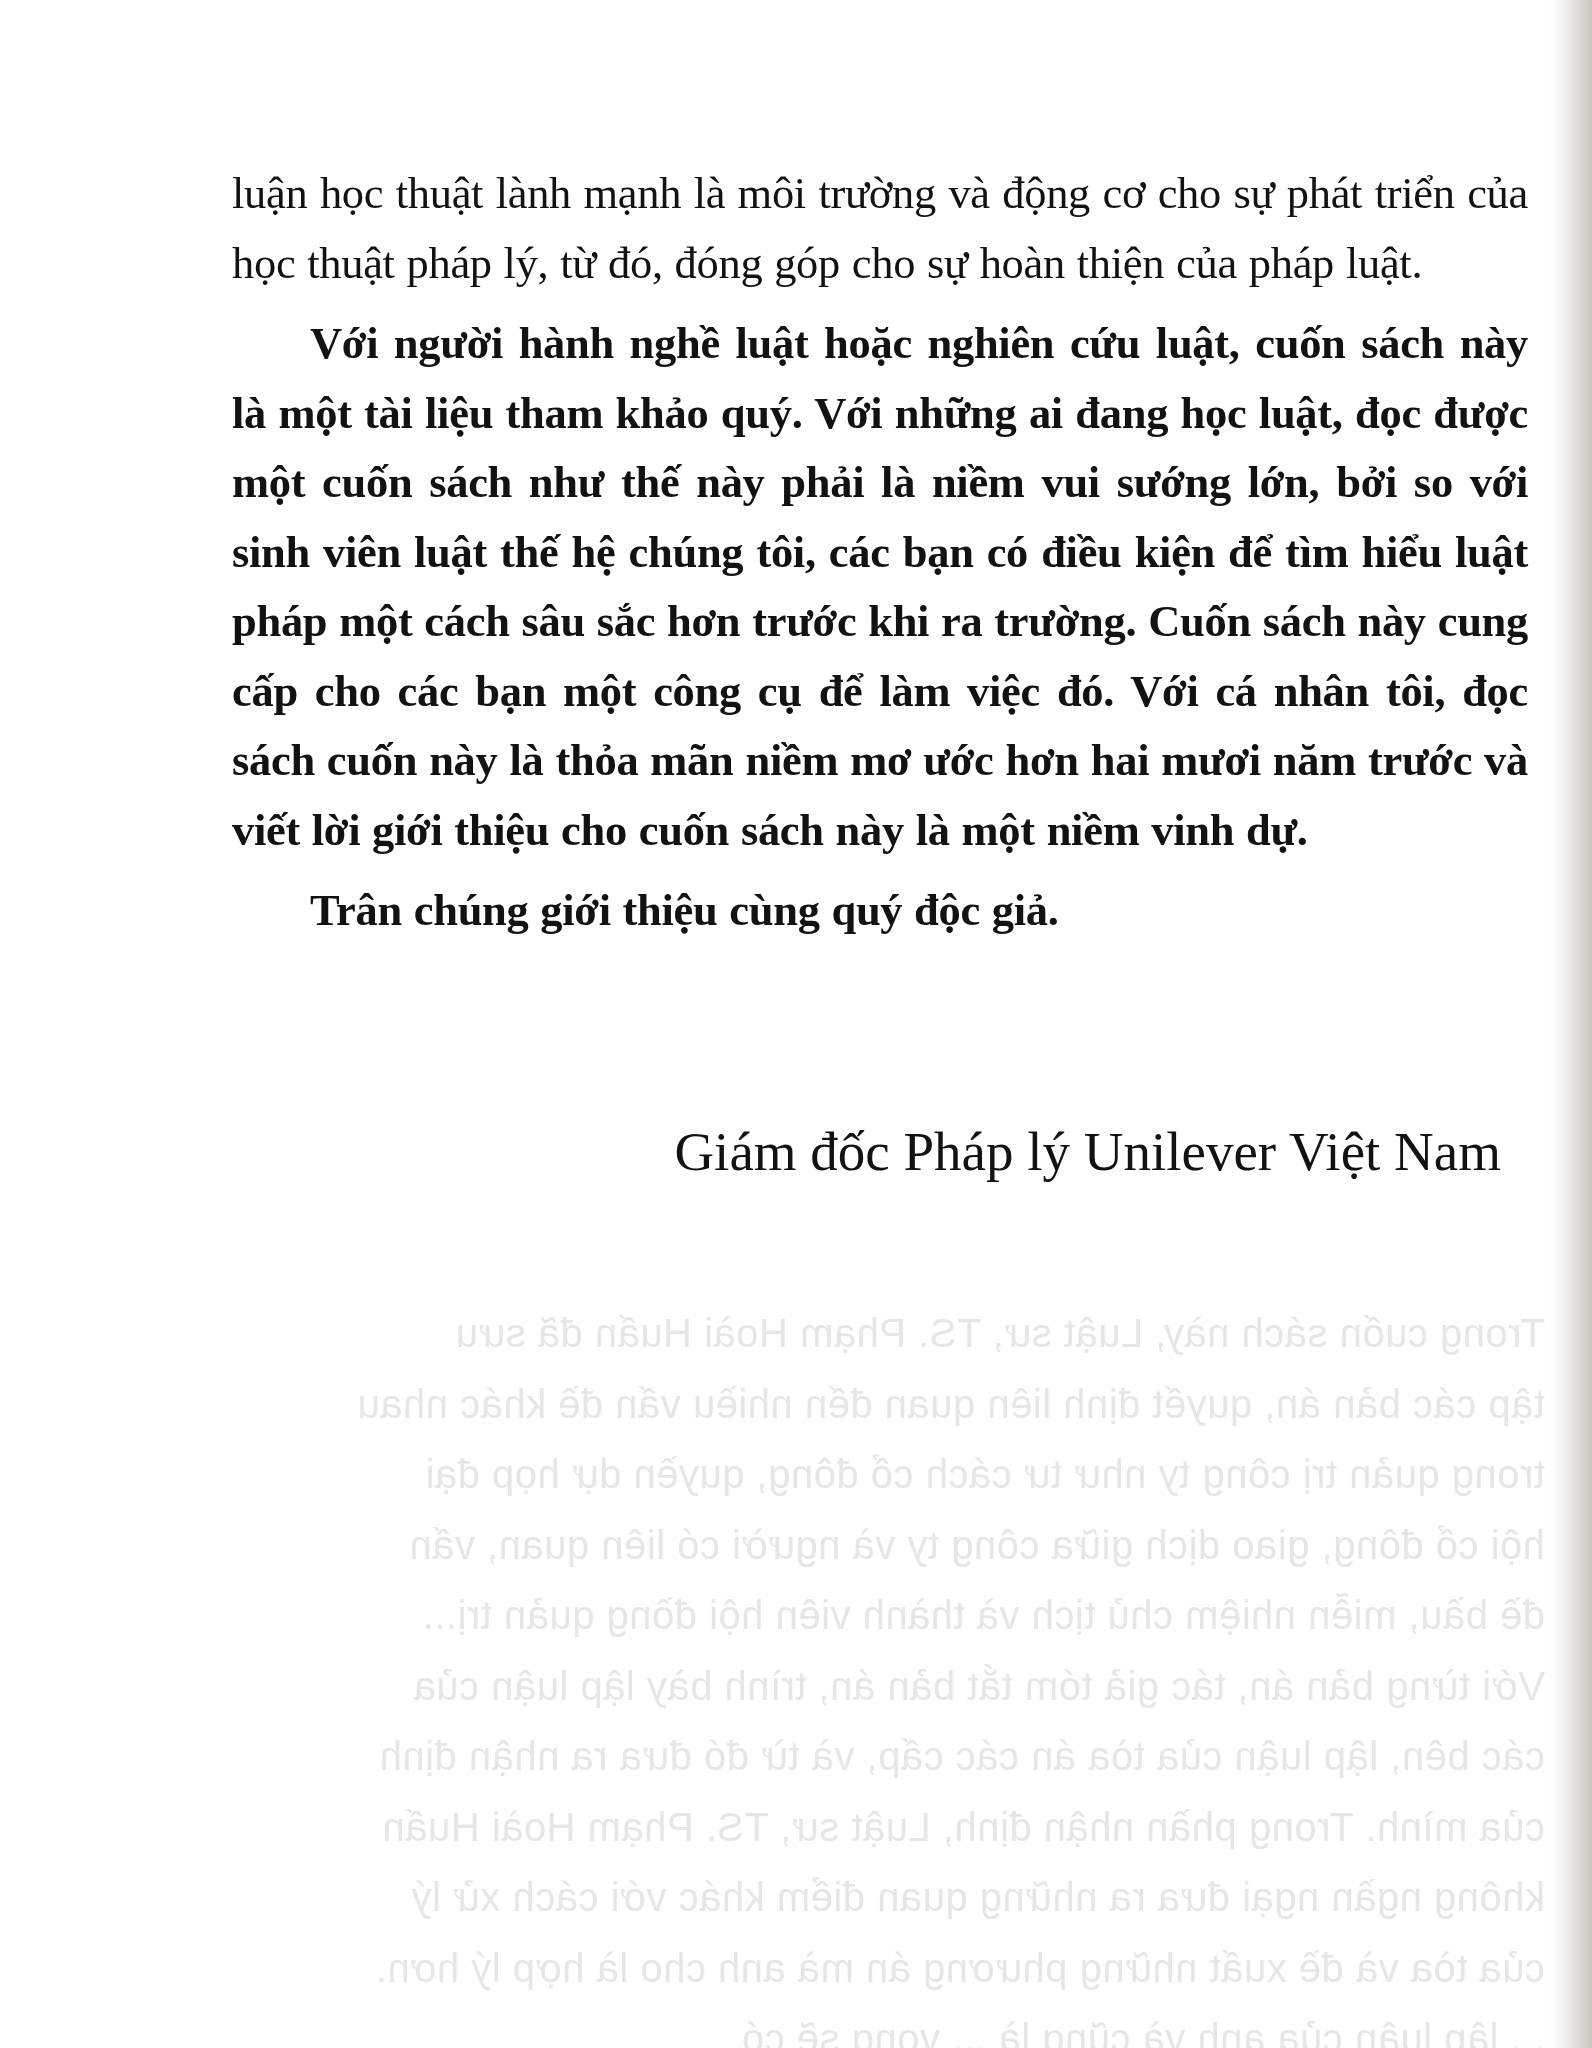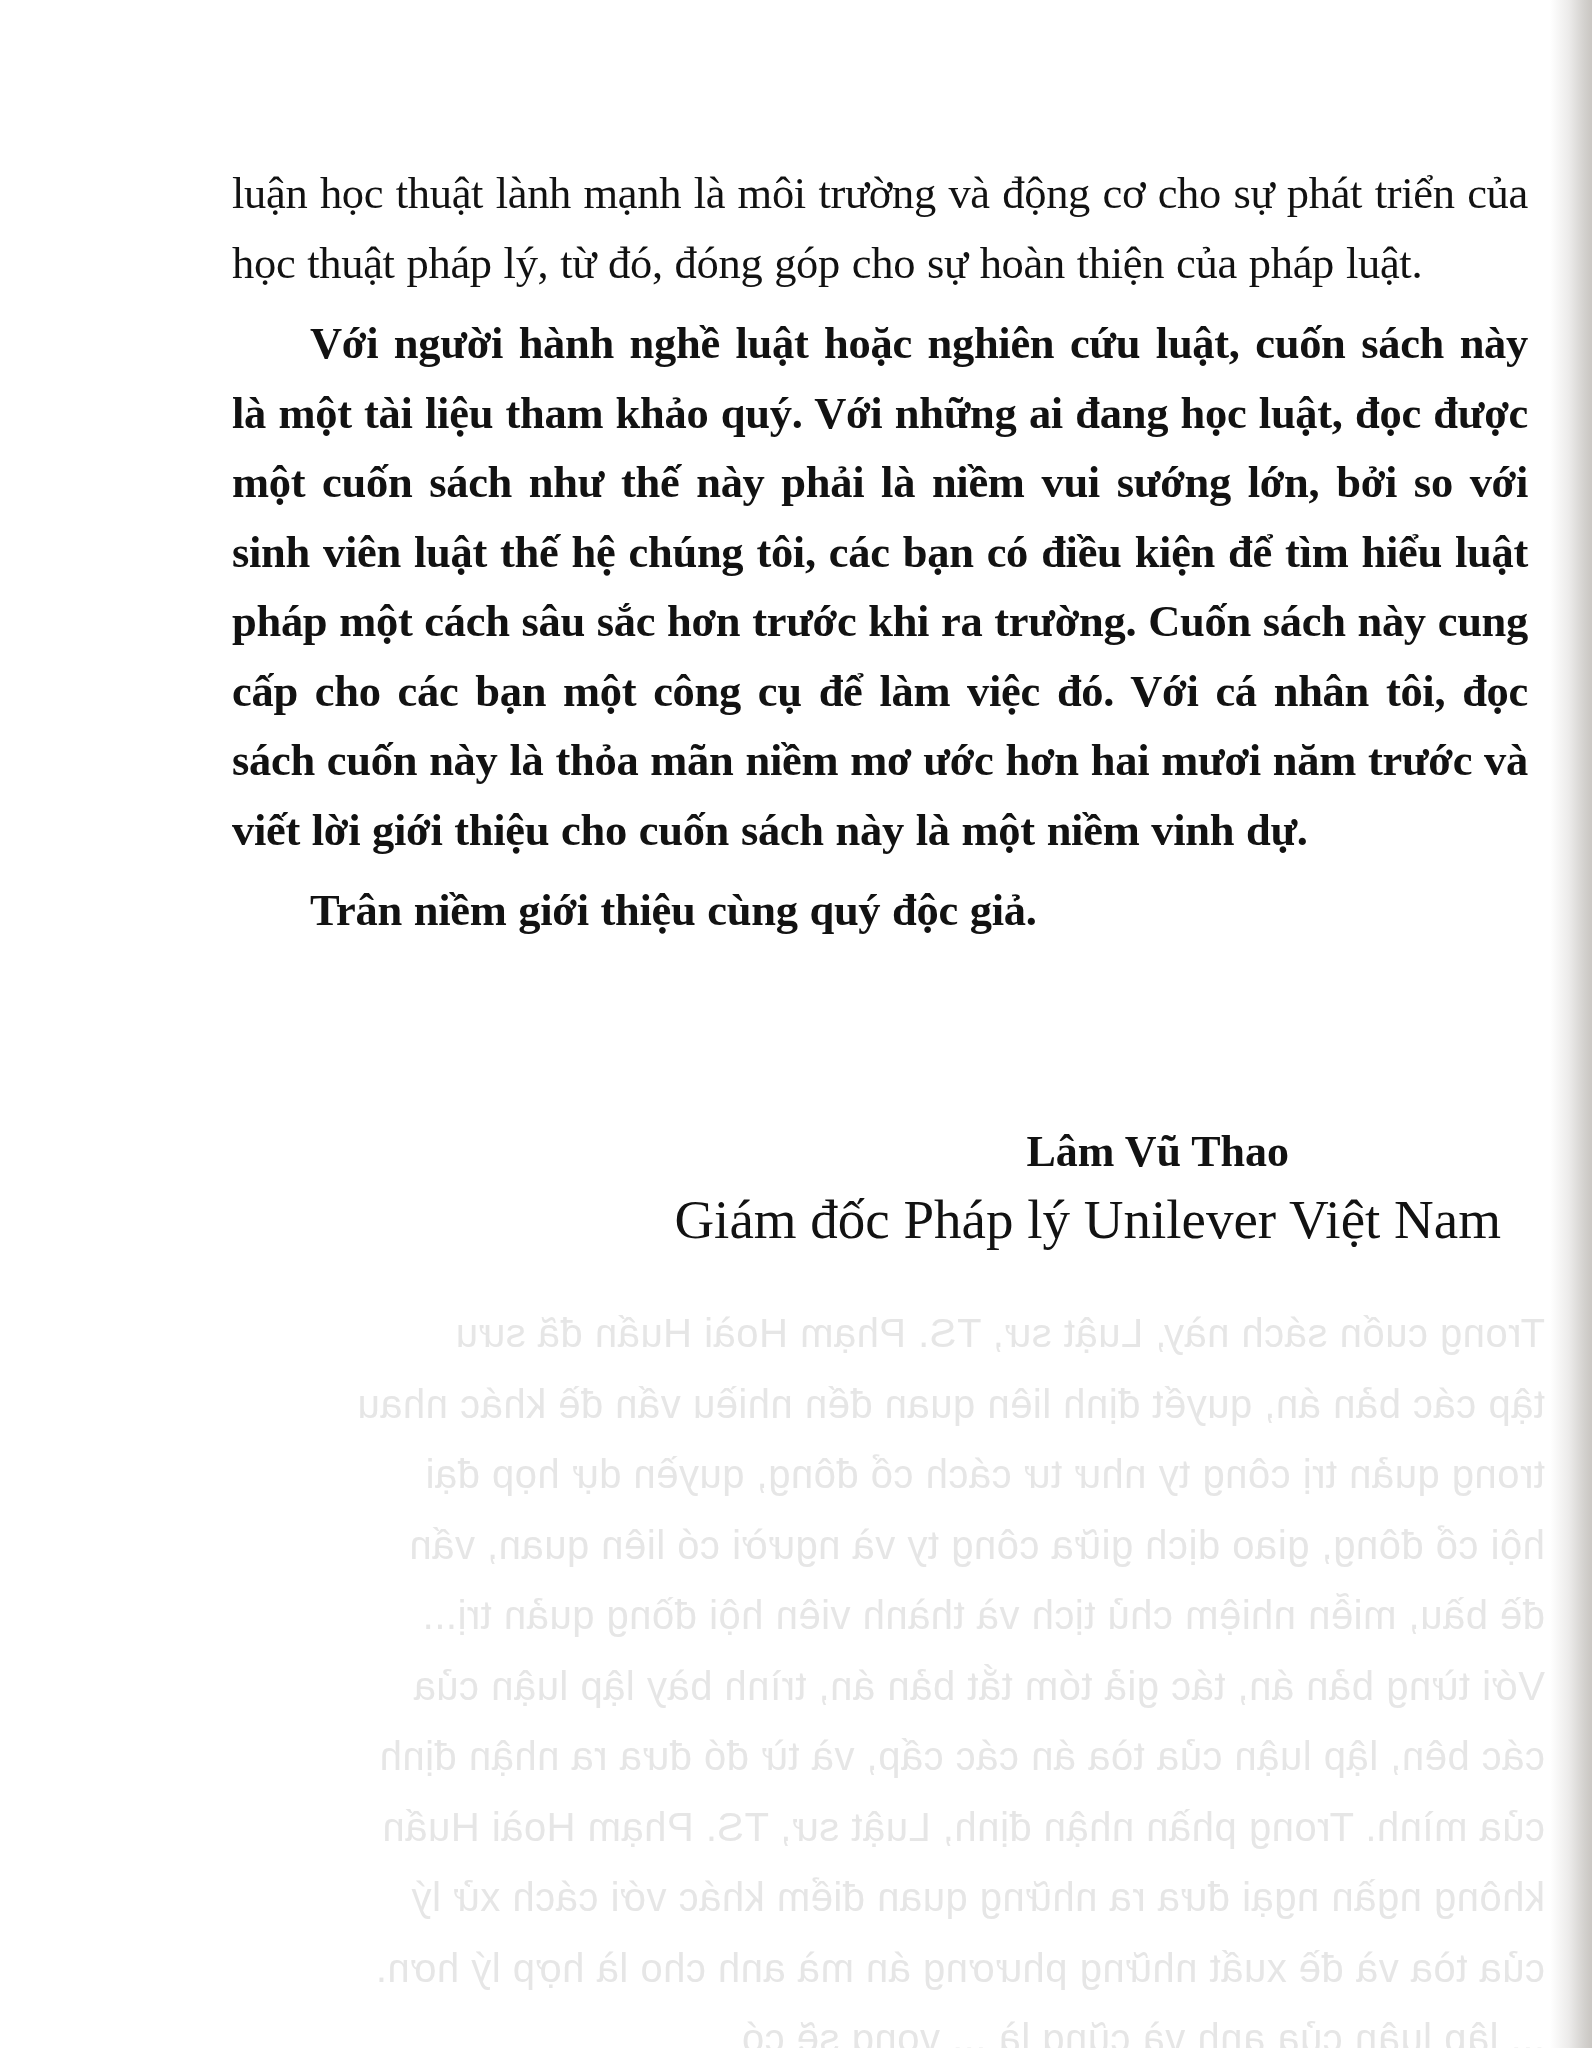--- a/index.html
+++ b/index.html
@@ -102,20 +102,19 @@
     <p>các bên, lập luận của tòa án các cấp, và từ đó đưa ra nhận định</p>
     <p>của mình. Trong phần nhận định, Luật sư, TS. Phạm Hoài Huấn</p>
     <p>không ngần ngại đưa ra những quan điểm khác với cách xử lý</p>
     <p>của tòa và đề xuất những phương án mà anh cho là hợp lý hơn.</p>
     <p>... lập luận của anh và cũng là ... vọng sẽ có</p>
   </div>
 
   <div class="content">
     <p class="para">luận học thuật lành mạnh là môi trường và động cơ cho sự phát triển của học thuật pháp lý, từ đó, đóng góp cho sự hoàn thiện của pháp luật.</p>
     <p class="para indent">Với người hành nghề luật hoặc nghiên cứu luật, cuốn sách này là một tài liệu tham khảo quý. Với những ai đang học luật, đọc được một cuốn sách như thế này phải là niềm vui sướng lớn, bởi so với sinh viên luật thế hệ chúng tôi, các bạn có điều kiện để tìm hiểu luật pháp một cách sâu sắc hơn trước khi ra trường. Cuốn sách này cung cấp cho các bạn một công cụ để làm việc đó. Với cá nhân tôi, đọc sách cuốn này là thỏa mãn niềm mơ ước hơn hai mươi năm trước và viết lời giới thiệu cho cuốn sách này là một niềm vinh dự.</p>
-    <p class="para indent">Trân niềm giới thiệu cùng quý độc giả.</p>
+    <p class="para indent">Trân chúng giới thiệu cùng quý độc giả.</p>
   </div>
 
   <div class="signature">
-    <div class="sig-name">Lâm Vũ Thao</div>
     <div class="sig-title">Giám đốc Pháp lý Unilever Việt Nam</div>
   </div>
 </div>
 
 </body></html>

